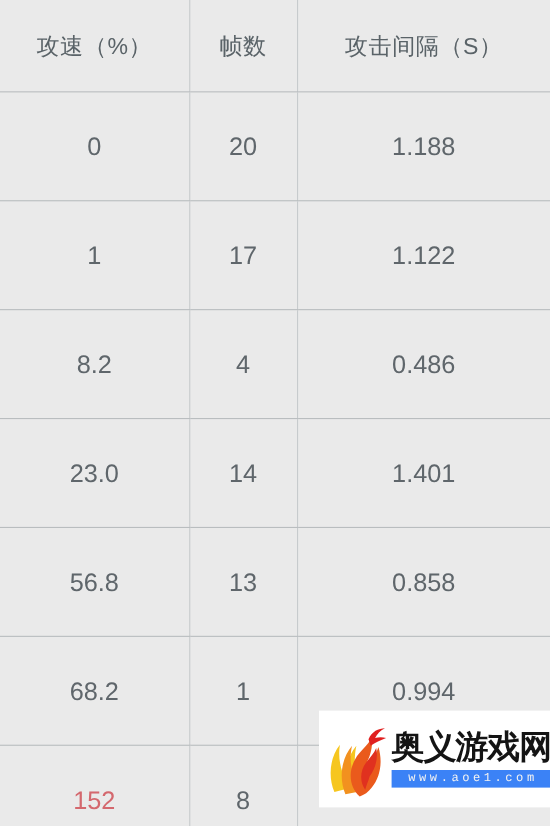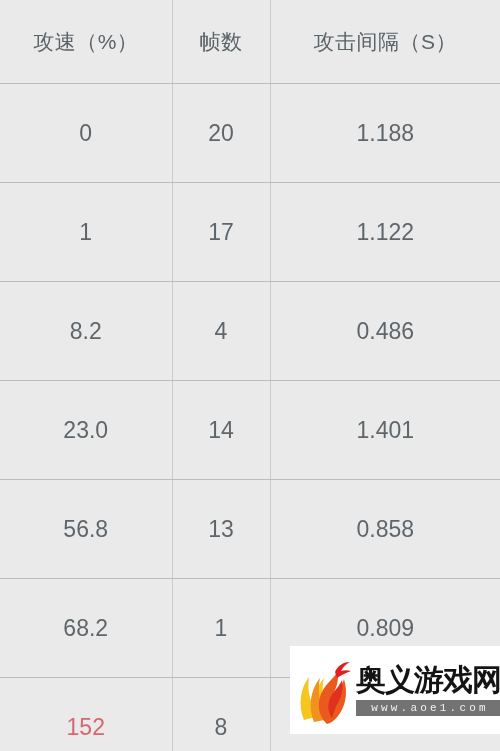--- a/index.html
+++ b/index.html
@@ -104,21 +104,21 @@
     font-size: 30px;
     font-weight: bold;
     color: #141414;
     line-height: 1.05;
     letter-spacing: -1px;
     white-space: nowrap;
   }
 
   .wm-url {
     margin-top: 4px;
-    background: #737373;
+    background: #3b82f6;
     color: #f2f2f2;
     font-family: "Liberation Mono", "DejaVu Sans Mono", monospace;
     font-size: 11px;
     letter-spacing: 3.2px;
     text-align: center;
     padding: 2px 0 2px 3px;
     white-space: nowrap;
   }
 </style>
 </head>
@@ -161,21 +161,21 @@
           <td>1.401</td>
         </tr>
         <tr>
           <td>56.8</td>
           <td>13</td>
           <td>0.858</td>
         </tr>
         <tr>
           <td>68.2</td>
           <td>1</td>
-          <td>0.809</td>
+          <td>0.994</td>
         </tr>
         <tr>
           <td class="highlight-red">152</td>
           <td>8</td>
           <td></td>
         </tr>
       </tbody>
   </table>
 
   <div class="watermark">

